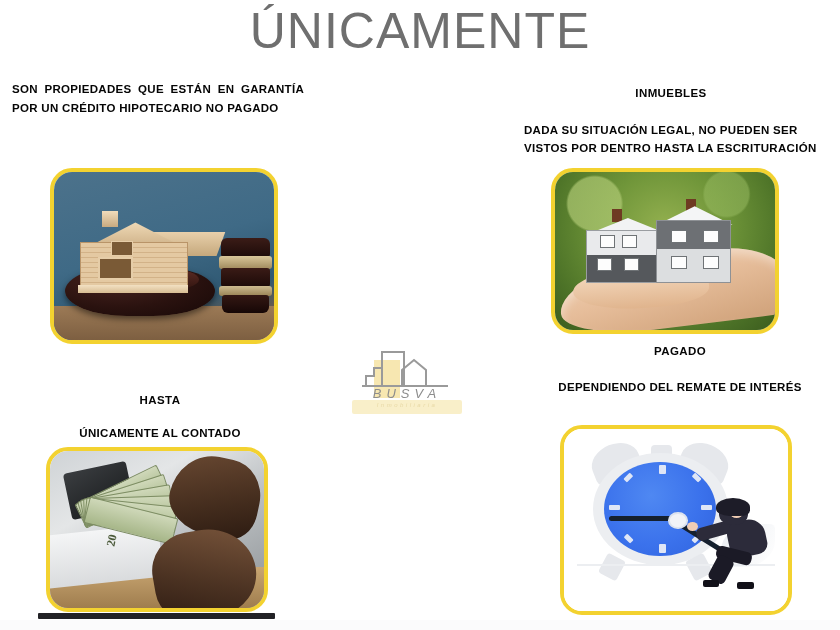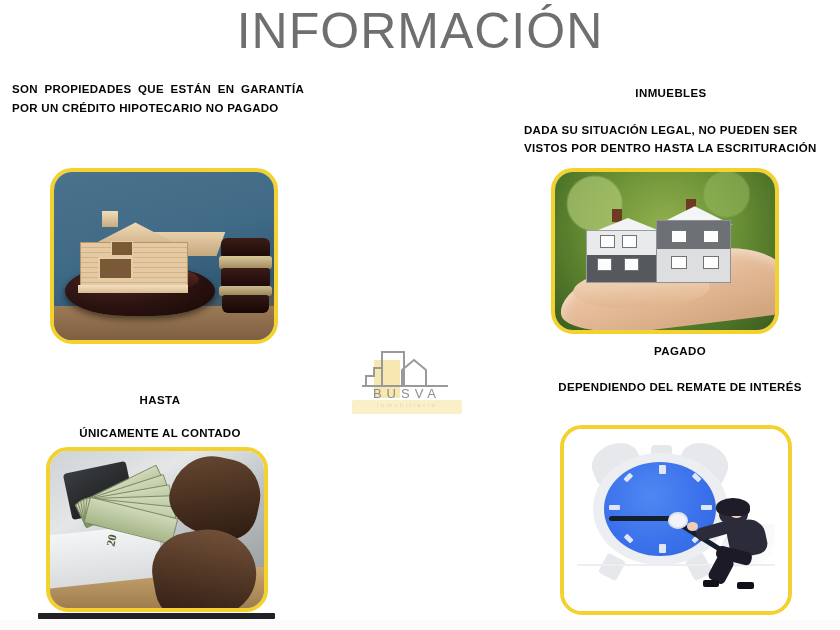--- a/index.html
+++ b/index.html
@@ -249,20 +249,21 @@
   .pr-shoe2 { position:absolute; right:15%; top:84%; width:8%; height:4%;
      background:#111018; border-radius:2px; }
 
   
   #logo {
     position: absolute;
     left: 352px;
     top: 336px;
     width: 110px;
     height: 84px;
+    font-style: italic;
   }
   .lg-swatch {
     position: absolute; left: 22px; top: 24px; width: 26px; height: 38px;
     background: #f6e3a3; opacity: .85;
   }
   .lg-bar {
     position: absolute; left: 0; top: 64px; width: 110px; height: 14px;
     background: #f8ecbf; border-radius: 2px; opacity: .85;
   }
   .lg-sil { position: absolute; left: 0; top: 0; width: 110px; height: 62px; }
@@ -294,21 +295,21 @@
     left: 0; top: 620px; width: 840px; height: 10px;
     background: #fbfbfc;
   }
   #left-white { position:absolute; left:0; top:600px; width:38px; height:30px; background:#ffffff; }
 </style>
 </head>
 <body>
 
 <div class="slide">
 
-  <div class="slide-title">INFORMACIÓN</div>
+  <div class="slide-title">ÚNICAMENTE</div>
 
   <div id="txt-remates">
     <div class="cap-body">SON PROPIEDADES QUE ESTÁN EN GARANTÍA POR UN CRÉDITO HIPOTECARIO NO PAGADO</div>
   </div>
 
   <div id="txt-inmuebles">
     <div class="cap-heading">INMUEBLES</div>
     <div class="cap-body">
       <div>DADA SU SITUACIÓN LEGAL, NO PUEDEN SER</div>
       <div>VISTOS POR DENTRO HASTA LA ESCRITURACIÓN</div>

